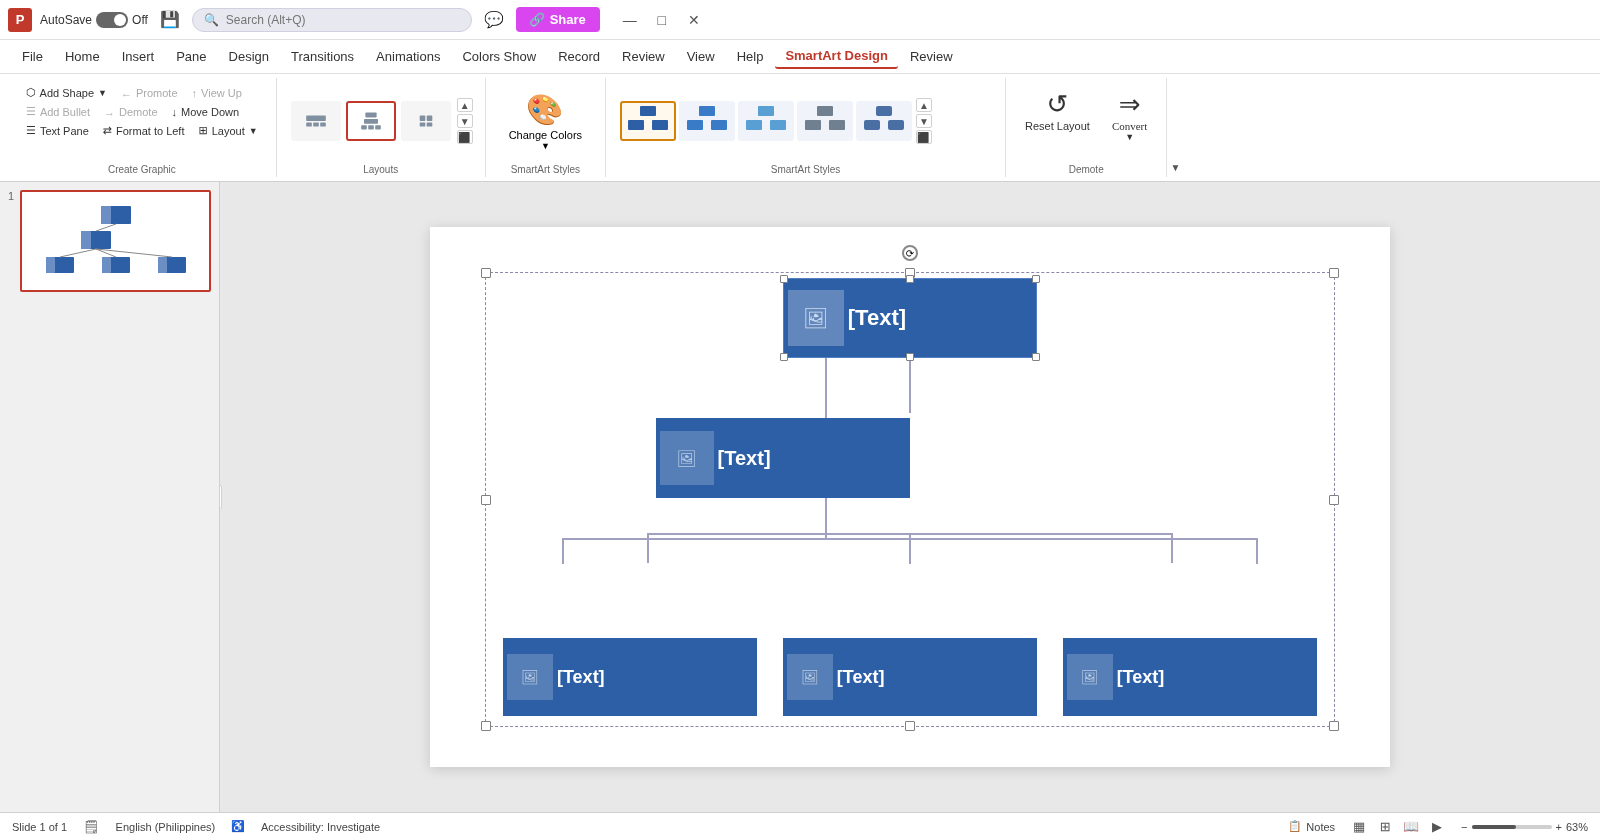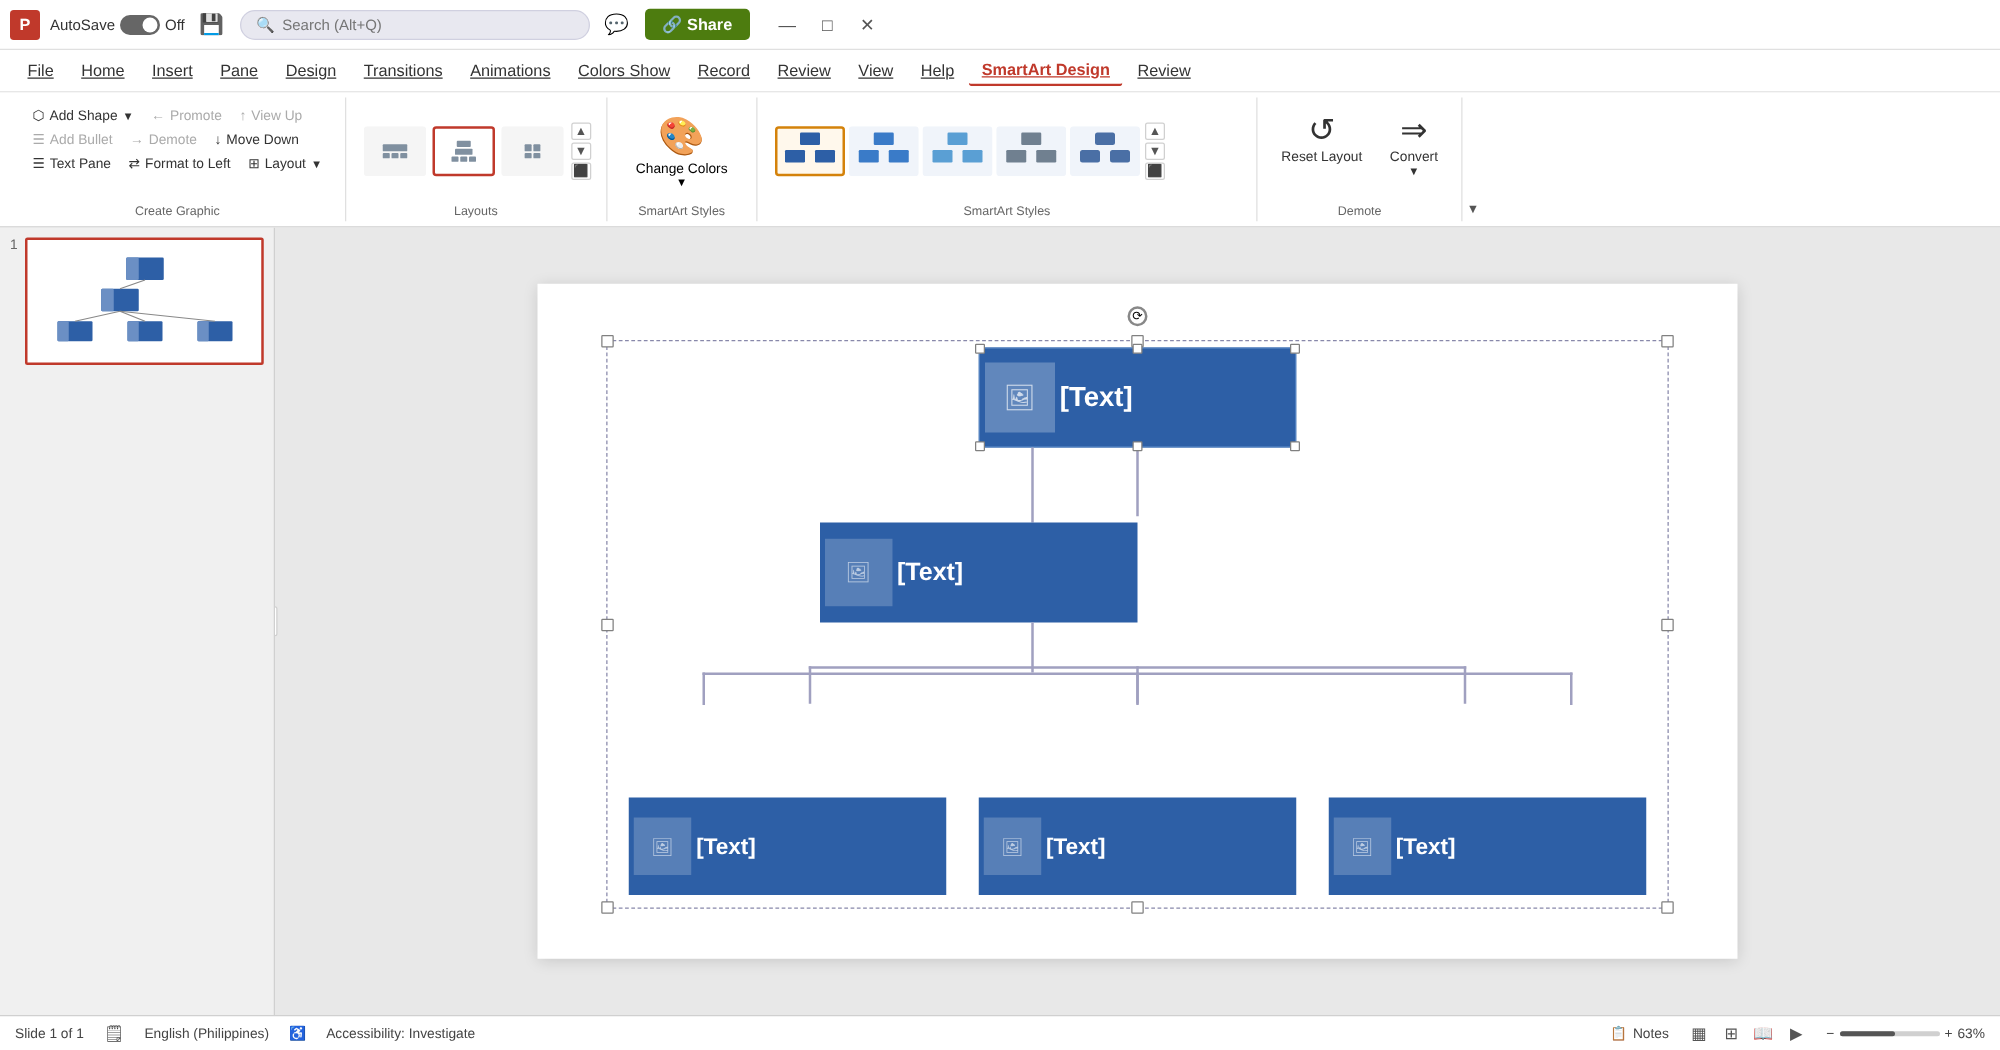--- a/index.html
+++ b/index.html
@@ -9,27 +9,27 @@
     .title-bar { background: #fff; height: 40px; display: flex; align-items: center; padding: 0 8px; border-bottom: 1px solid #e0e0e0; gap: 8px; }
     .title-bar-logo { width: 24px; height: 24px; background: #c0392b; border-radius: 3px; display: flex; align-items: center; justify-content: center; color: white; font-size: 13px; font-weight: bold; flex-shrink: 0; }
     .autosave-section { display: flex; align-items: center; gap: 4px; font-size: 12px; color: #333; }
     .toggle { background: #666; border-radius: 10px; width: 32px; height: 16px; display: flex; align-items: center; padding: 2px; cursor: pointer; }
     .toggle-knob { width: 12px; height: 12px; background: white; border-radius: 50%; margin-left: auto; }
     .title-text { flex: 1; text-align: center; font-size: 13px; color: #333; }
     .search-bar { background: #e8e8f0; border-radius: 16px; display: flex; align-items: center; gap: 6px; padding: 4px 12px; width: 280px; border: 1px solid #d0d0e0; }
     .search-bar input { border: none; background: transparent; font-size: 12px; outline: none; width: 200px; color: #555; }
     .window-controls { display: flex; gap: 4px; margin-left: 8px; }
     .win-btn { width: 28px; height: 28px; display: flex; align-items: center; justify-content: center; border-radius: 3px; cursor: pointer; font-size: 14px; color: #555; }
-    .share-btn { background: #4d7c0f; color: white; border: none; border-radius: 4px; padding: 5px 14px; font-size: 13px; font-weight: 600; cursor: pointer; display: flex; align-items: center; gap: 4px; }
+    .share-btn { background: #d946ef; color: white; border: none; border-radius: 4px; padding: 5px 14px; font-size: 13px; font-weight: 600; cursor: pointer; display: flex; align-items: center; gap: 4px; }
     .comment-icon { width: 28px; height: 28px; display: flex; align-items: center; justify-content: center; font-size: 16px; color: #555; cursor: pointer; }
     .save-icon { width: 28px; height: 28px; display: flex; align-items: center; justify-content: center; cursor: pointer; font-size: 16px; color: #555; }
 
     
     .menu-bar { background: #fff; height: 34px; display: flex; align-items: center; padding: 0 12px; border-bottom: 1px solid #e0e0e0; gap: 2px; }
-    .menu-item { padding: 4px 10px; border-radius: 3px; cursor: pointer; font-size: 13px; color: #333; text-decoration: underline; }
+    .menu-item { padding: 4px 10px; border-radius: 3px; cursor: pointer; font-size: 13px; color: #333; }
     .menu-item.active { color: #c0392b; font-weight: 600; border-bottom: 2px solid #c0392b; }
 
     
     .ribbon { background: #fff; border-bottom: 1px solid #d0d0d0; display: flex; flex-direction: column; }
     .ribbon-content { display: flex; align-items: stretch; padding: 4px 8px; gap: 0; min-height: 88px; }
     .ribbon-group { display: flex; flex-direction: column; align-items: flex-start; padding: 0 12px; border-right: 1px solid #e0e0e0; position: relative; }
     .ribbon-group:last-child { border-right: none; }
     .ribbon-group-label { font-size: 10px; color: #666; text-align: center; width: 100%; margin-top: auto; padding-top: 4px; padding-bottom: 2px; }
     .ribbon-row { display: flex; align-items: center; gap: 2px; }
     .ribbon-btn { display: flex; flex-direction: column; align-items: center; padding: 4px 6px; border-radius: 3px; cursor: pointer; font-size: 11px; color: #333; border: 1px solid transparent; min-width: 40px; }
@@ -292,21 +292,21 @@
     </div>
 
     <div class="ribbon-group" style="min-width:140px;">
       <div style="display:flex; gap:8px; padding-top:6px; flex:1; align-items:flex-start;">
         <div class="ribbon-btn">
           <div style="font-size:26px;">↺</div>
           <div style="font-size:11px; text-align:center;">Reset Layout</div>
         </div>
         <div class="ribbon-btn">
           <div style="font-size:26px;">⇒</div>
-          <div style="font-size:11px; text-align:center;">Convert</div>
+          <div style="font-size:11px; text-align:center;font-family:Liberation Serif, serif;">Convert</div>
           <div style="font-size:9px;">▼</div>
         </div>
       </div>
       <div class="ribbon-group-label">Demote</div>
     </div>
 
     <div class="ribbon-expand">▼</div>
   </div>
 </div>
 

